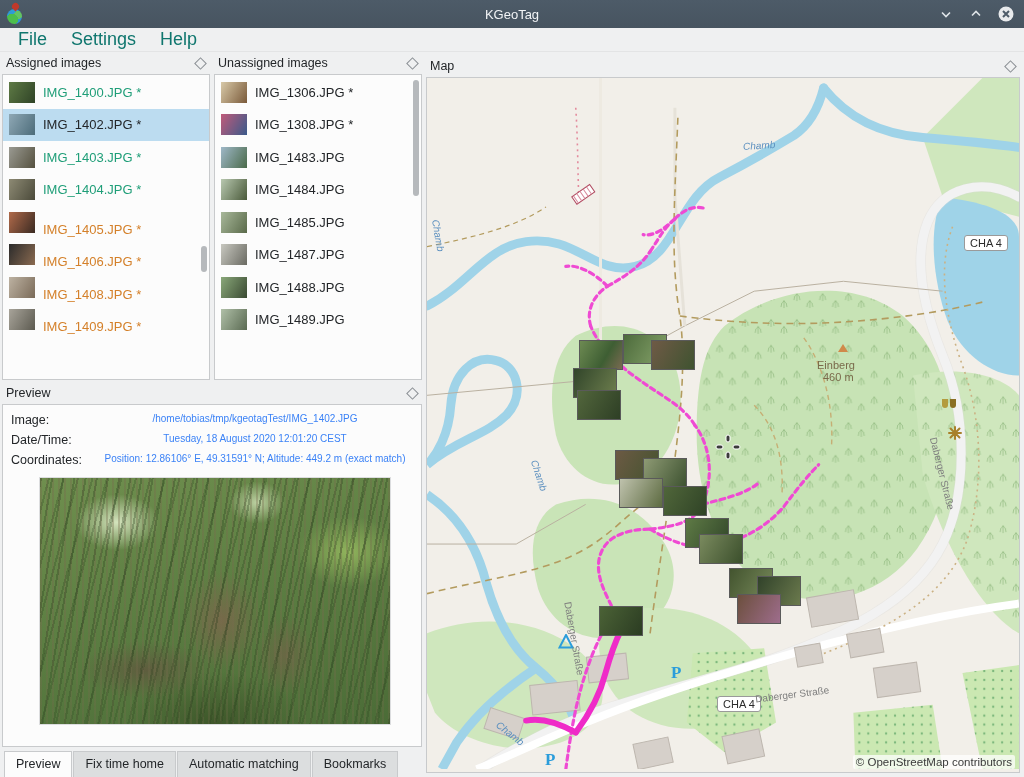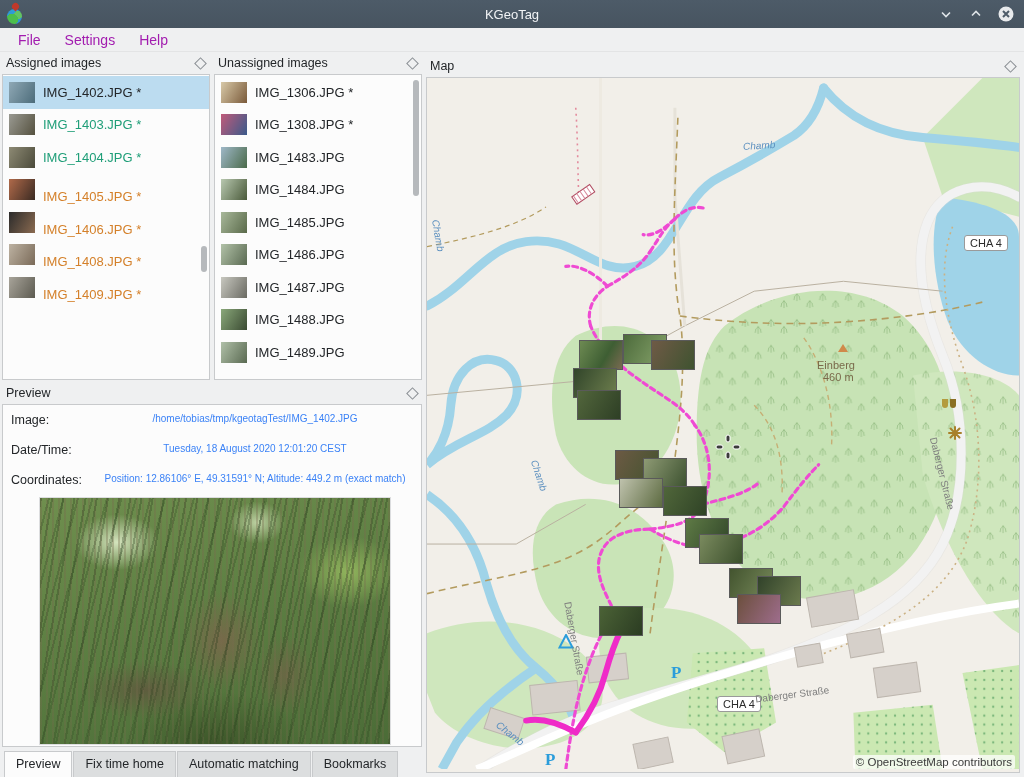--- a/index.html
+++ b/index.html
@@ -41,21 +41,21 @@
   .win-btn { width: 16px; height: 16px; display:flex; align-items:center; justify-content:center; cursor: pointer; }
   .win-btn svg { display:block; }
   #close-btn .circle { fill: #e8eaec; }
   #close-btn .x { stroke: #4d5b68; stroke-width: 2; }
 
   
   #menubar {
     height: 24px; background: #eff0f1; display: flex; align-items: center;
     padding-left: 8px; gap: 4px; border-bottom: 1px solid #e3e4e5;
   }
-  .menu-item { padding: 3px 10px; font-size: 14px; color: #a21caf; border-radius: 2px; cursor: default; }
+  .menu-item { padding: 3px 10px; font-size: 18px; color: #0f766e; border-radius: 2px; cursor: default; }
 
   
   #main {
     position: absolute; top: 52px; left: 0; width: 1024px; height: 725px;
     display: flex;
   }
   #left-col { width: 424px; height: 100%; display: flex; flex-direction: column; background: #eff0f1; }
   #right-col { flex: 1; height: 100%; padding: 3px 2px 2px 0; }
 
   
@@ -100,21 +100,21 @@
   .name.orange { color: #d4802a; margin-top: 14px; }
   .name.black  { color: #232629; }
 
   
   .vscroll { position: absolute; right: 2px; top: 3px; bottom: 3px; width: 7px; }
   .vscroll .thumbbar { position: absolute; left: 1px; width: 6px; border-radius: 3px; background: #b6b9bc; }
 
   
   #preview-dock { flex: 1; min-height: 0; }
   #preview-body { padding: 0; }
-  .pv-grid { display: grid; grid-template-columns: 84px 1fr; row-gap: 16px; padding: 8px 6px 4px 8px; align-items: start; }
+  .pv-grid { display: grid; grid-template-columns: 84px 1fr; row-gap: 6px; padding: 8px 6px 4px 8px; align-items: start; }
   .pv-key { font-size: 12.5px; color: #232629; }
   .pv-val { font-size: 10px; color: #3b82f6; line-height: 1.25; text-align: center; }
   #pv-coord-key { align-self: center; }
   #preview-image-wrap {
     margin: 6px 30px 6px 36px; height: 248px;
     border: 1px solid #dcdddf; overflow: hidden; position: relative;
     background: #7f9a57;
   }
   
   #preview-image {
@@ -215,20 +215,24 @@
 
     <div id="lists-row">
 
       <div class="dock" id="assigned-dock">
         <div class="dock-title">
           <span class="label">Assigned images</span>
           <span class="float-icon"></span>
         </div>
         <div class="panel-body">
           <div class="img-list" id="assigned-list">
+              <div class="img-row">
+                <div class="thumb" style="background: linear-gradient(120deg, rgb(94, 122, 69), rgb(47, 67, 38)) 0% 0% / cover;"></div>
+                <span class="name green">IMG_1400.JPG *</span>
+              </div>
               <div class="img-row selected">
                 <div class="thumb" style="background: linear-gradient(120deg, rgb(143, 168, 181), rgb(76, 108, 122)) 0% 0% / cover;"></div>
                 <span class="name black">IMG_1402.JPG *</span>
               </div>
               <div class="img-row">
                 <div class="thumb" style="background: linear-gradient(120deg, rgb(154, 154, 146), rgb(85, 81, 63)) 0% 0% / cover;"></div>
                 <span class="name green">IMG_1403.JPG *</span>
               </div>
               <div class="img-row">
                 <div class="thumb" style="background: linear-gradient(120deg, rgb(141, 138, 116), rgb(75, 74, 58)) 0% 0% / cover;"></div>
@@ -276,24 +280,20 @@
                 <div class="thumb" style="background: linear-gradient(120deg, rgb(159, 184, 200), rgb(74, 106, 74)) 0% 0% / cover;"></div>
                 <span class="name black">IMG_1483.JPG</span>
               </div>
               <div class="img-row">
                 <div class="thumb" style="background: linear-gradient(120deg, rgb(184, 200, 176), rgb(74, 90, 58)) 0% 0% / cover;"></div>
                 <span class="name black">IMG_1484.JPG</span>
               </div>
               <div class="img-row">
                 <div class="thumb" style="background: linear-gradient(120deg, rgb(168, 184, 154), rgb(90, 106, 74)) 0% 0% / cover;"></div>
                 <span class="name black">IMG_1485.JPG</span>
-              </div>
-              <div class="img-row">
-                <div class="thumb" style="background: linear-gradient(120deg, rgb(178, 194, 168), rgb(90, 106, 82)) 0% 0% / cover;"></div>
-                <span class="name black">IMG_1486.JPG</span>
               </div>
               <div class="img-row">
                 <div class="thumb" style="background: linear-gradient(120deg, rgb(200, 200, 192), rgb(106, 106, 98)) 0% 0% / cover;"></div>
                 <span class="name black">IMG_1487.JPG</span>
               </div>
               <div class="img-row">
                 <div class="thumb" style="background: linear-gradient(120deg, rgb(138, 168, 122), rgb(58, 74, 50)) 0% 0% / cover;"></div>
                 <span class="name black">IMG_1488.JPG</span>
               </div>
               <div class="img-row">

